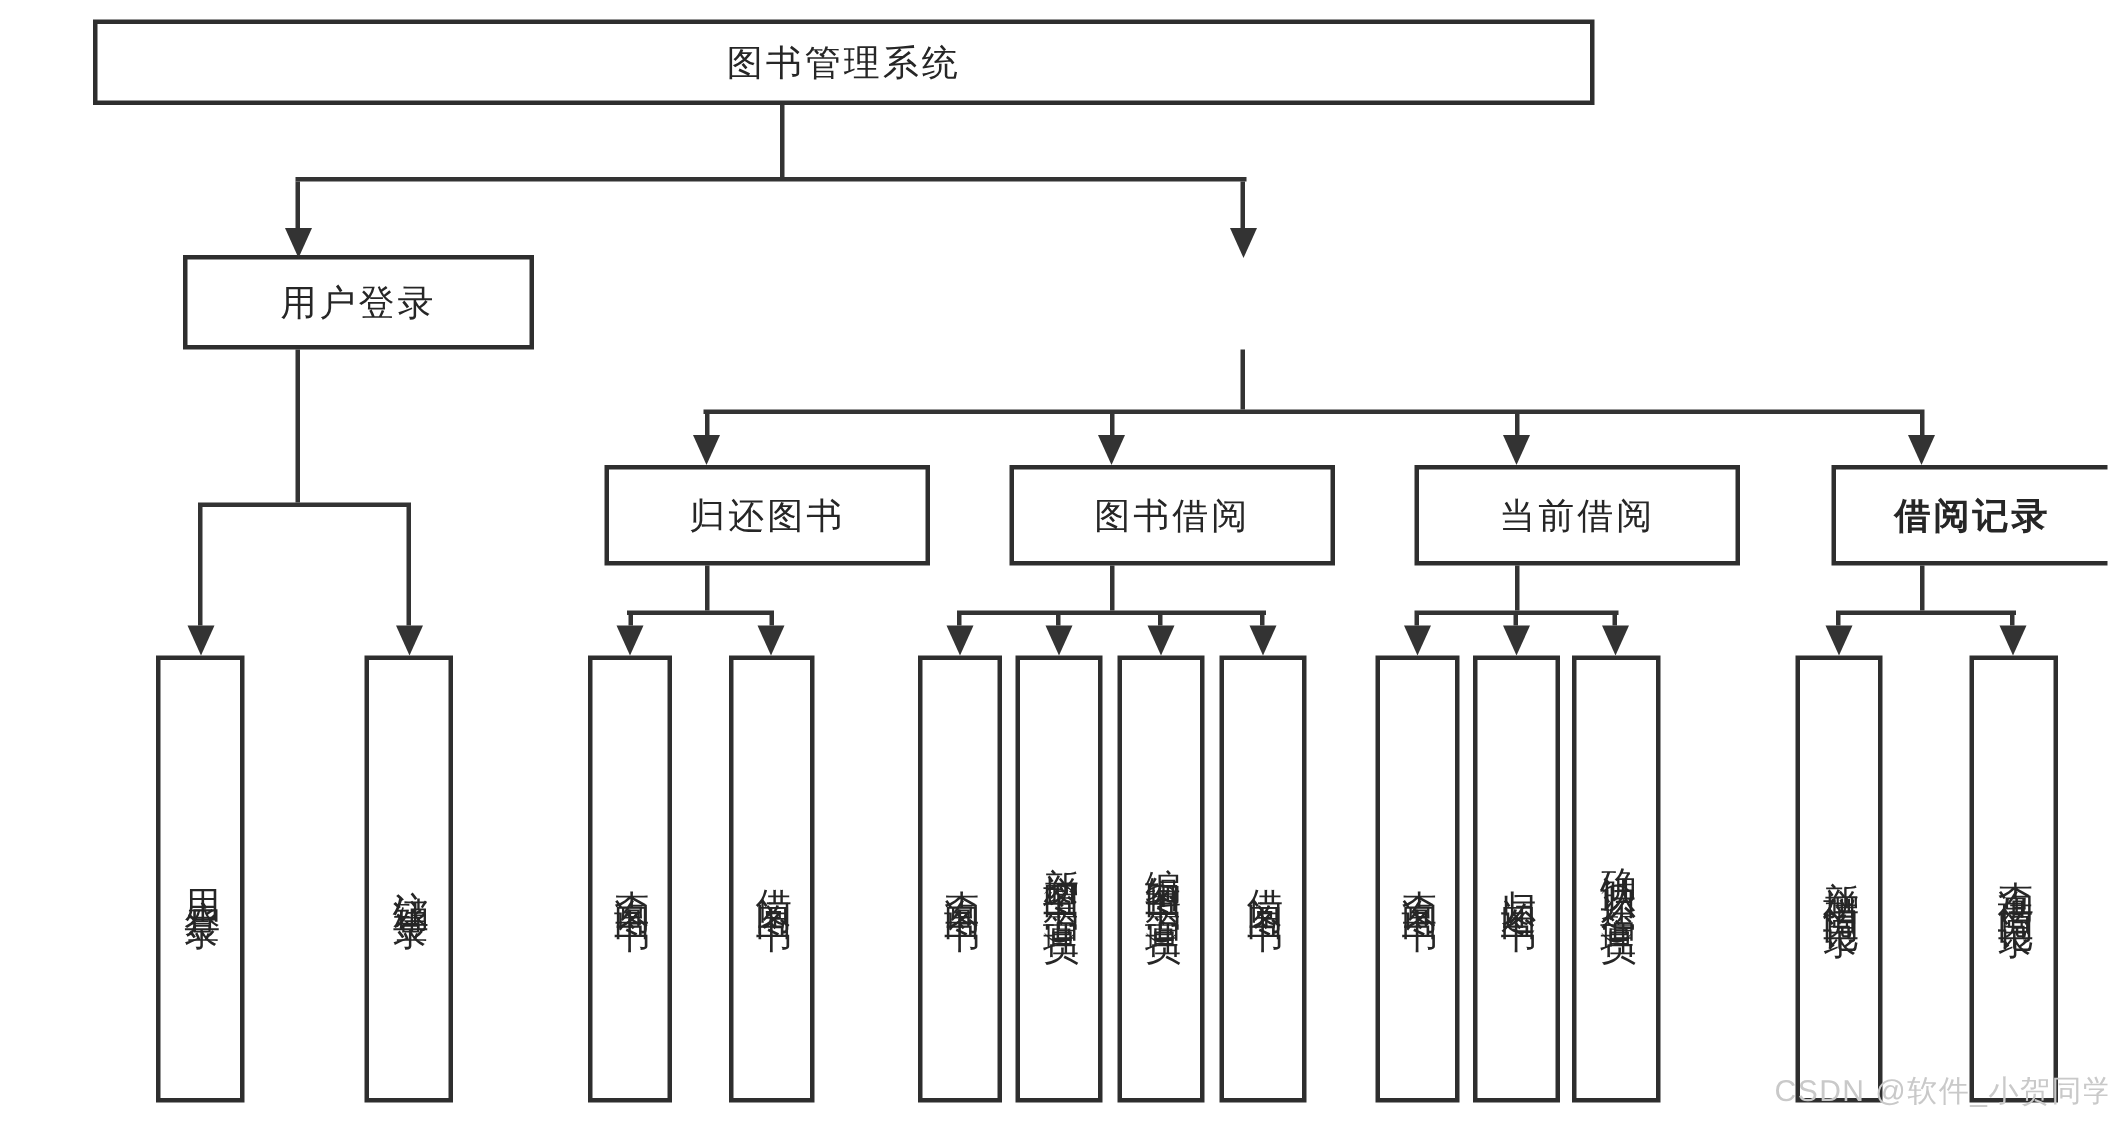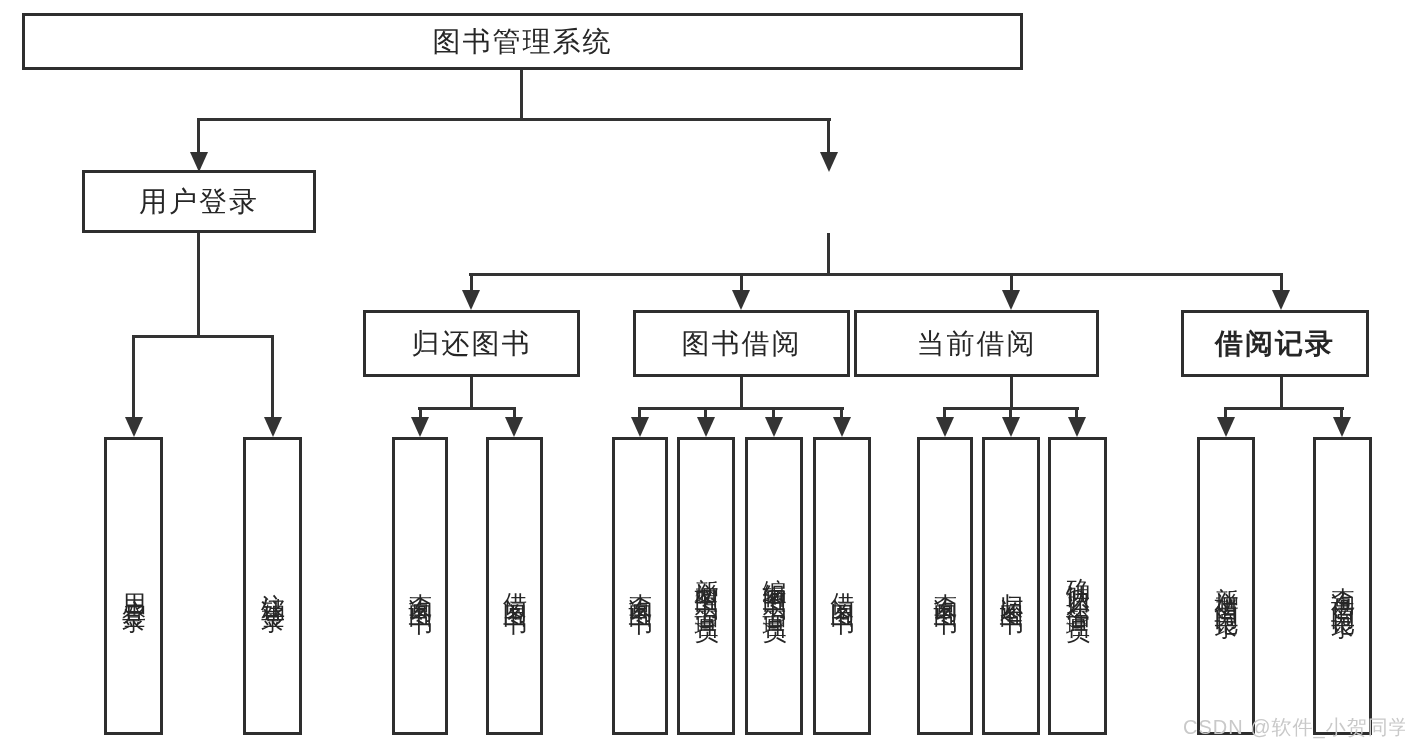--- a/index.html
+++ b/index.html
@@ -8,21 +8,21 @@
     width: 1405px; height: 747px; position: relative; overflow: hidden;
     font-family: "Liberation Sans", "DejaVu Sans", sans-serif;
     color: #262626;
   }
   .stage { position: absolute; inset: 0; }
   .node {
     position: absolute; background: #ffffff; border: 3px solid #2e2e2e;
     display: flex; align-items: center; justify-content: center;
     text-align: center;
   }
-  .node.hnode { font-size: 28px; letter-spacing: 2px; white-space: nowrap; }
+  .node.hnode { font-size: 24px; letter-spacing: 2px; white-space: nowrap; margin-left: 40px; }
   .leaf span {
     writing-mode: vertical-rl; text-orientation: mixed;
     font-size: 24px; letter-spacing: 6px; line-height: 1.2;
   }
   .vline, .hline { position: absolute; background: #333333; }
   .vline { width: 3px; }
   .hline { height: 3px; }
   .arrow {
     position: absolute; width: 0; height: 0;
     border-left: 9px solid transparent; border-right: 9px solid transparent;
@@ -41,21 +41,21 @@
 
   <div class="node hnode" style="left:22px; top:13px; width:1001px; height:57px;">图书管理系统</div>
 
   <div class="node hnode" style="left:82px; top:170px; width:234px; height:63px;">用户登录</div>
 
 
   <div class="node hnode" style="left:363px; top:310px; width:217px; height:67px;">归还图书</div>
 
   <div class="node hnode" style="left:633px; top:310px; width:217px; height:67px;">图书借阅</div>
 
-  <div class="node hnode" style="left:854px; top:310px; width:245px; height:67px;text-align:center;">当前借阅</div>
+  <div class="node hnode" style="left:903px; top:310px; width:217px; height:67px;text-align:center;">当前借阅</div>
 
   <div class="node hnode" style="left:1181px; top:310px; width:188px; height:67px;font-weight:bold;">借阅记录</div>
 
   <div class="node leaf" style="left:104px; top:437px; width:59px; height:298px;">
     <span>用户登录</span>
   </div>
 
   <div class="node leaf" style="left:243px; top:437px; width:59px; height:298px;">
     <span>注销登录</span>
   </div>

